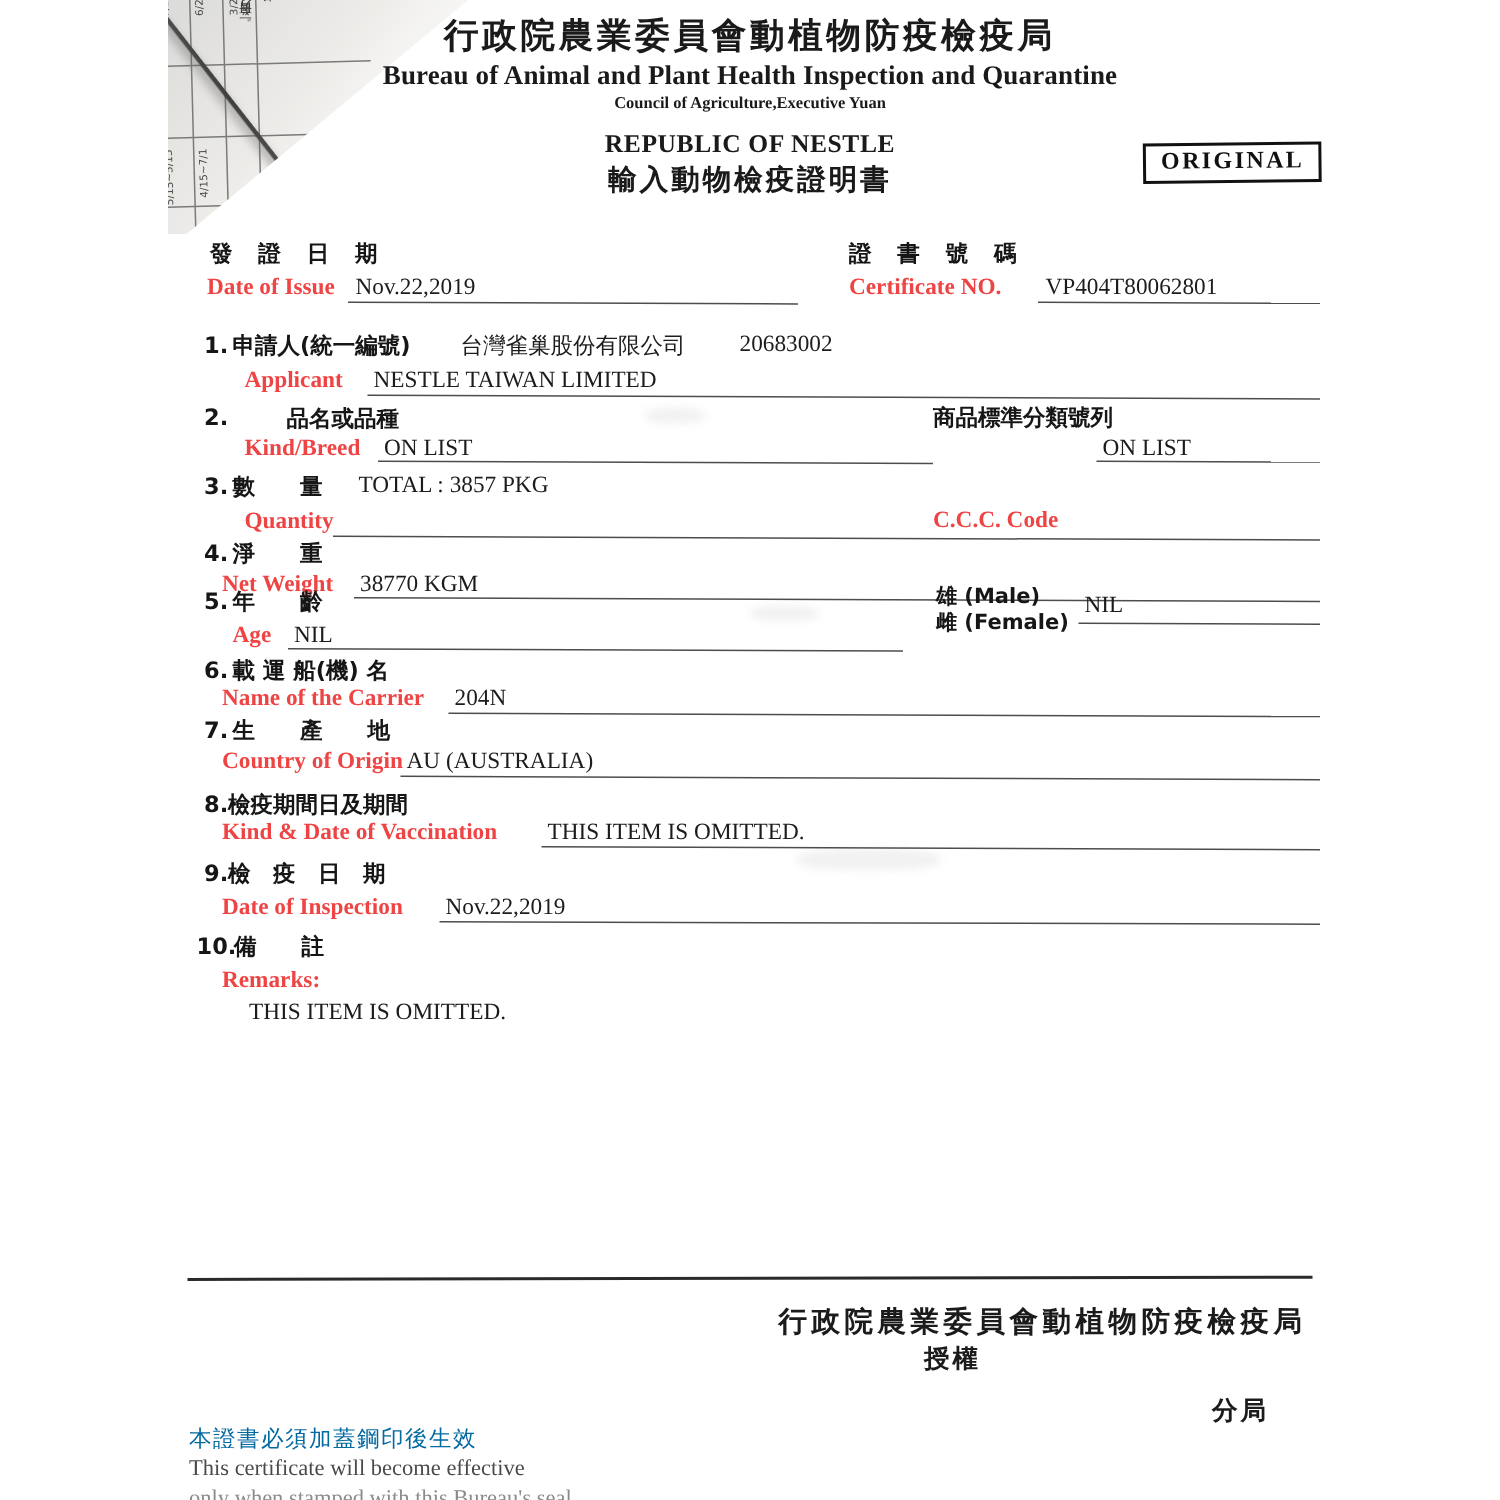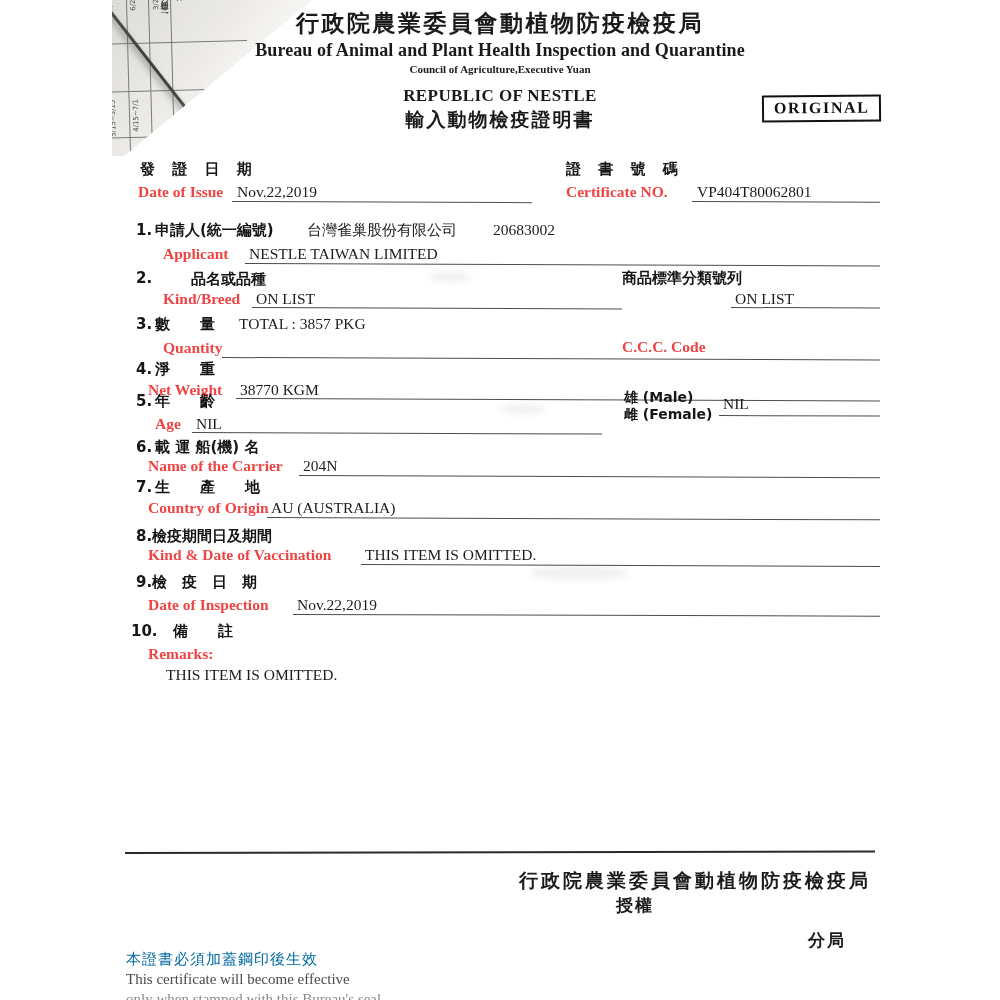--- a/index.html
+++ b/index.html
@@ -303,21 +303,21 @@
   <div class="val" style="left:365px; top:546px;">THIS ITEM IS OMITTED.</div>
   <div class="rule tilt" style="left:361px; top:564px; width:519px;"></div>
 
   <div class="cn-lbl" style="left:136px; top:573px;">9.</div>
   <div class="cn-lbl" style="left:152px; top:573px;">檢　疫　日　期</div>
   <div class="en-lbl" style="left:148px; top:596px;">Date of Inspection</div>
   <div class="val" style="left:297px; top:596px;">Nov.22,2019</div>
   <div class="rule tilt2" style="left:293px; top:614px; width:587px;"></div>
 
   <div class="cn-lbl" style="left:131px; top:622px;">10.</div>
-  <div class="cn-lbl" style="left:156px; top:622px;margin-left:17px;">備　　註</div>
+  <div class="cn-lbl" style="left:156px; top:622px;">備　　註</div>
   <div class="en-lbl" style="left:148px; top:645px;">Remarks:</div>
   <div class="val" style="left:166px; top:666px;">THIS ITEM IS OMITTED.</div>
 
   <div class="smudge" style="left:531px; top:566px; width:96px; height:14px;"></div>
   <div class="smudge" style="left:430px; top:272px; width:40px; height:10px;"></div>
   <div class="smudge" style="left:500px; top:404px; width:46px; height:10px;"></div>
 
   <div id="footer-rule"></div>
 
   <div class="foot-cjk" style="left:519px; top:868px;">行政院農業委員會動植物防疫檢疫局</div>

